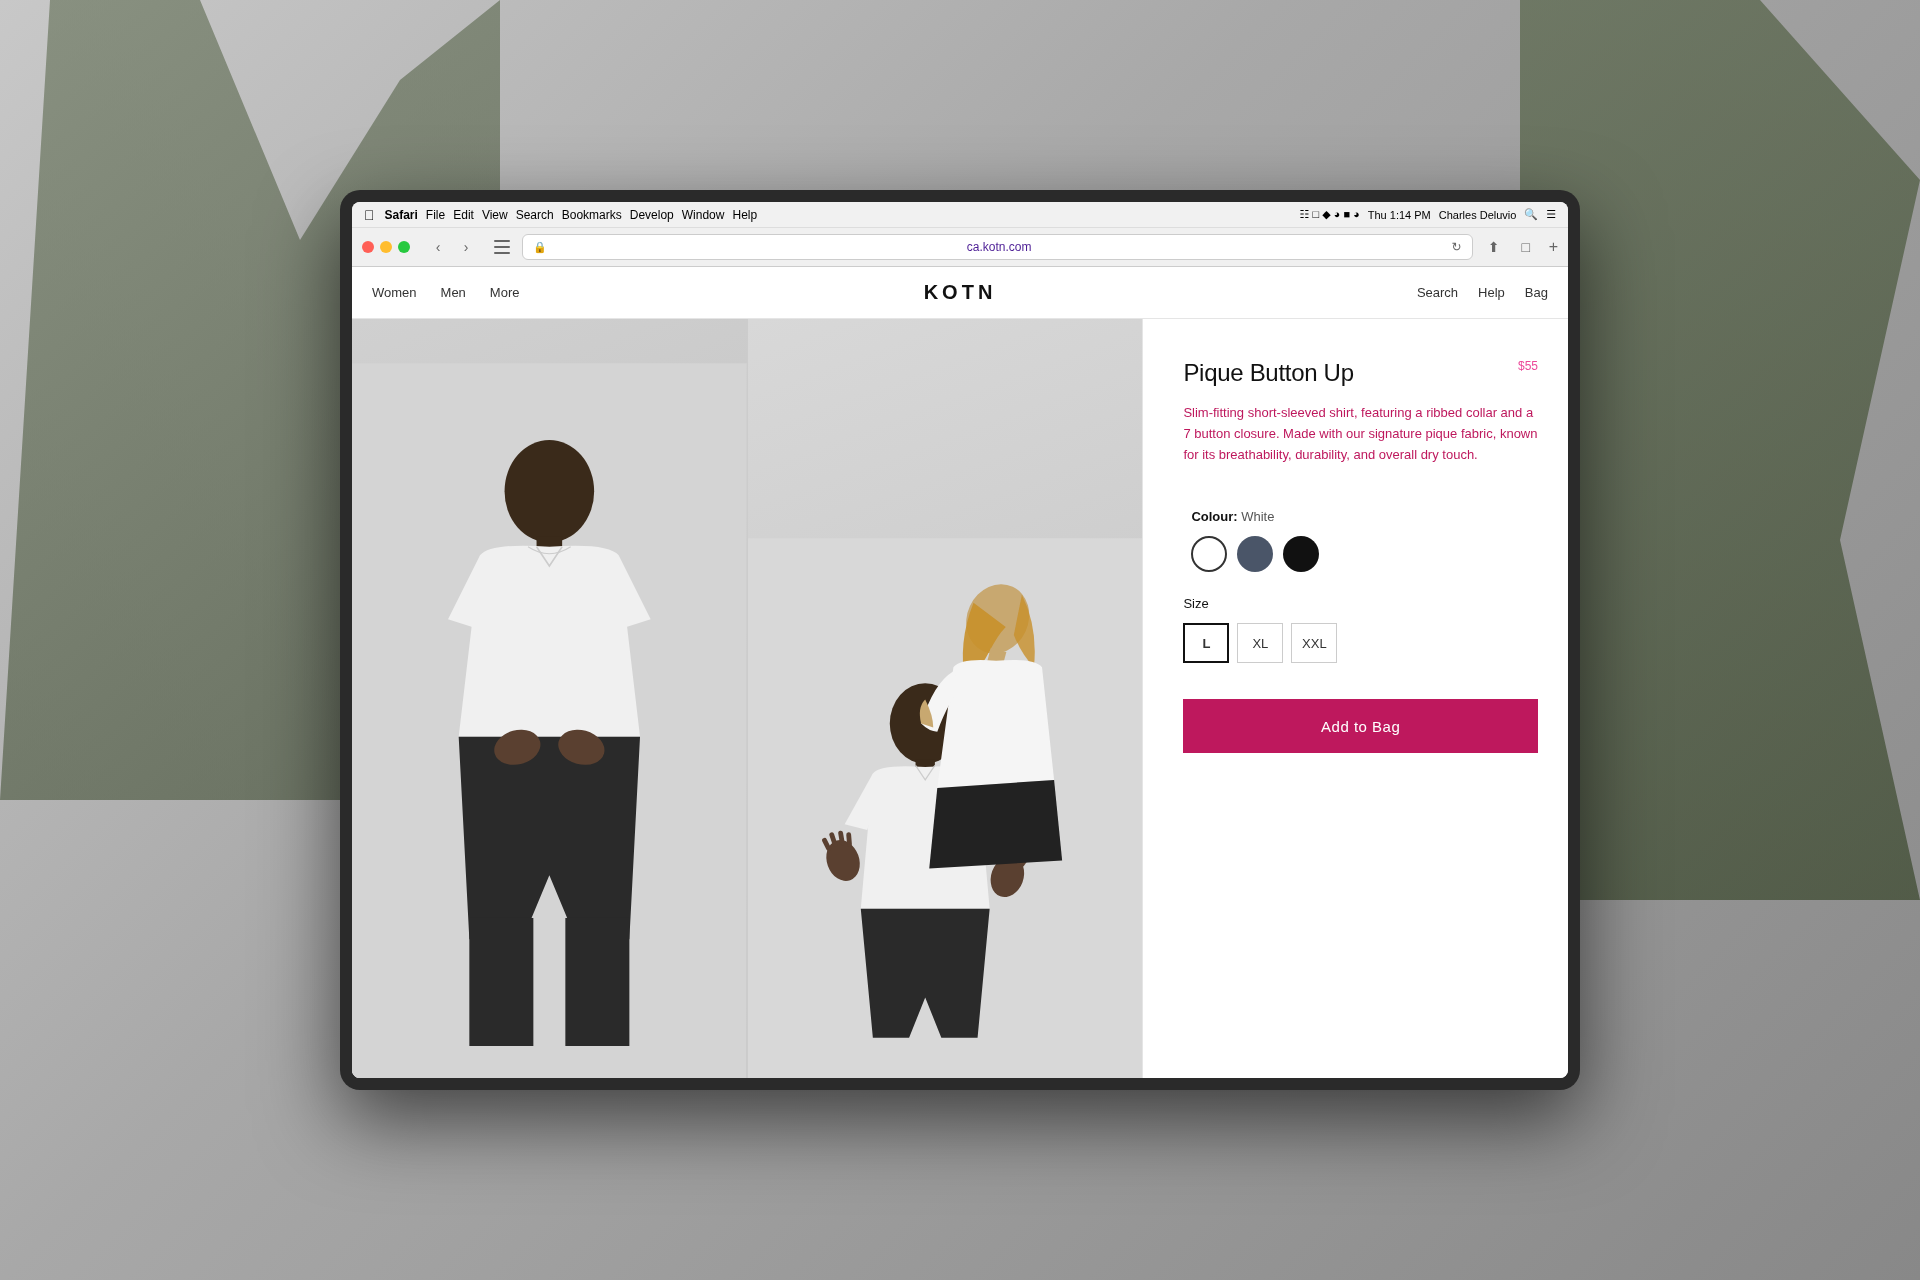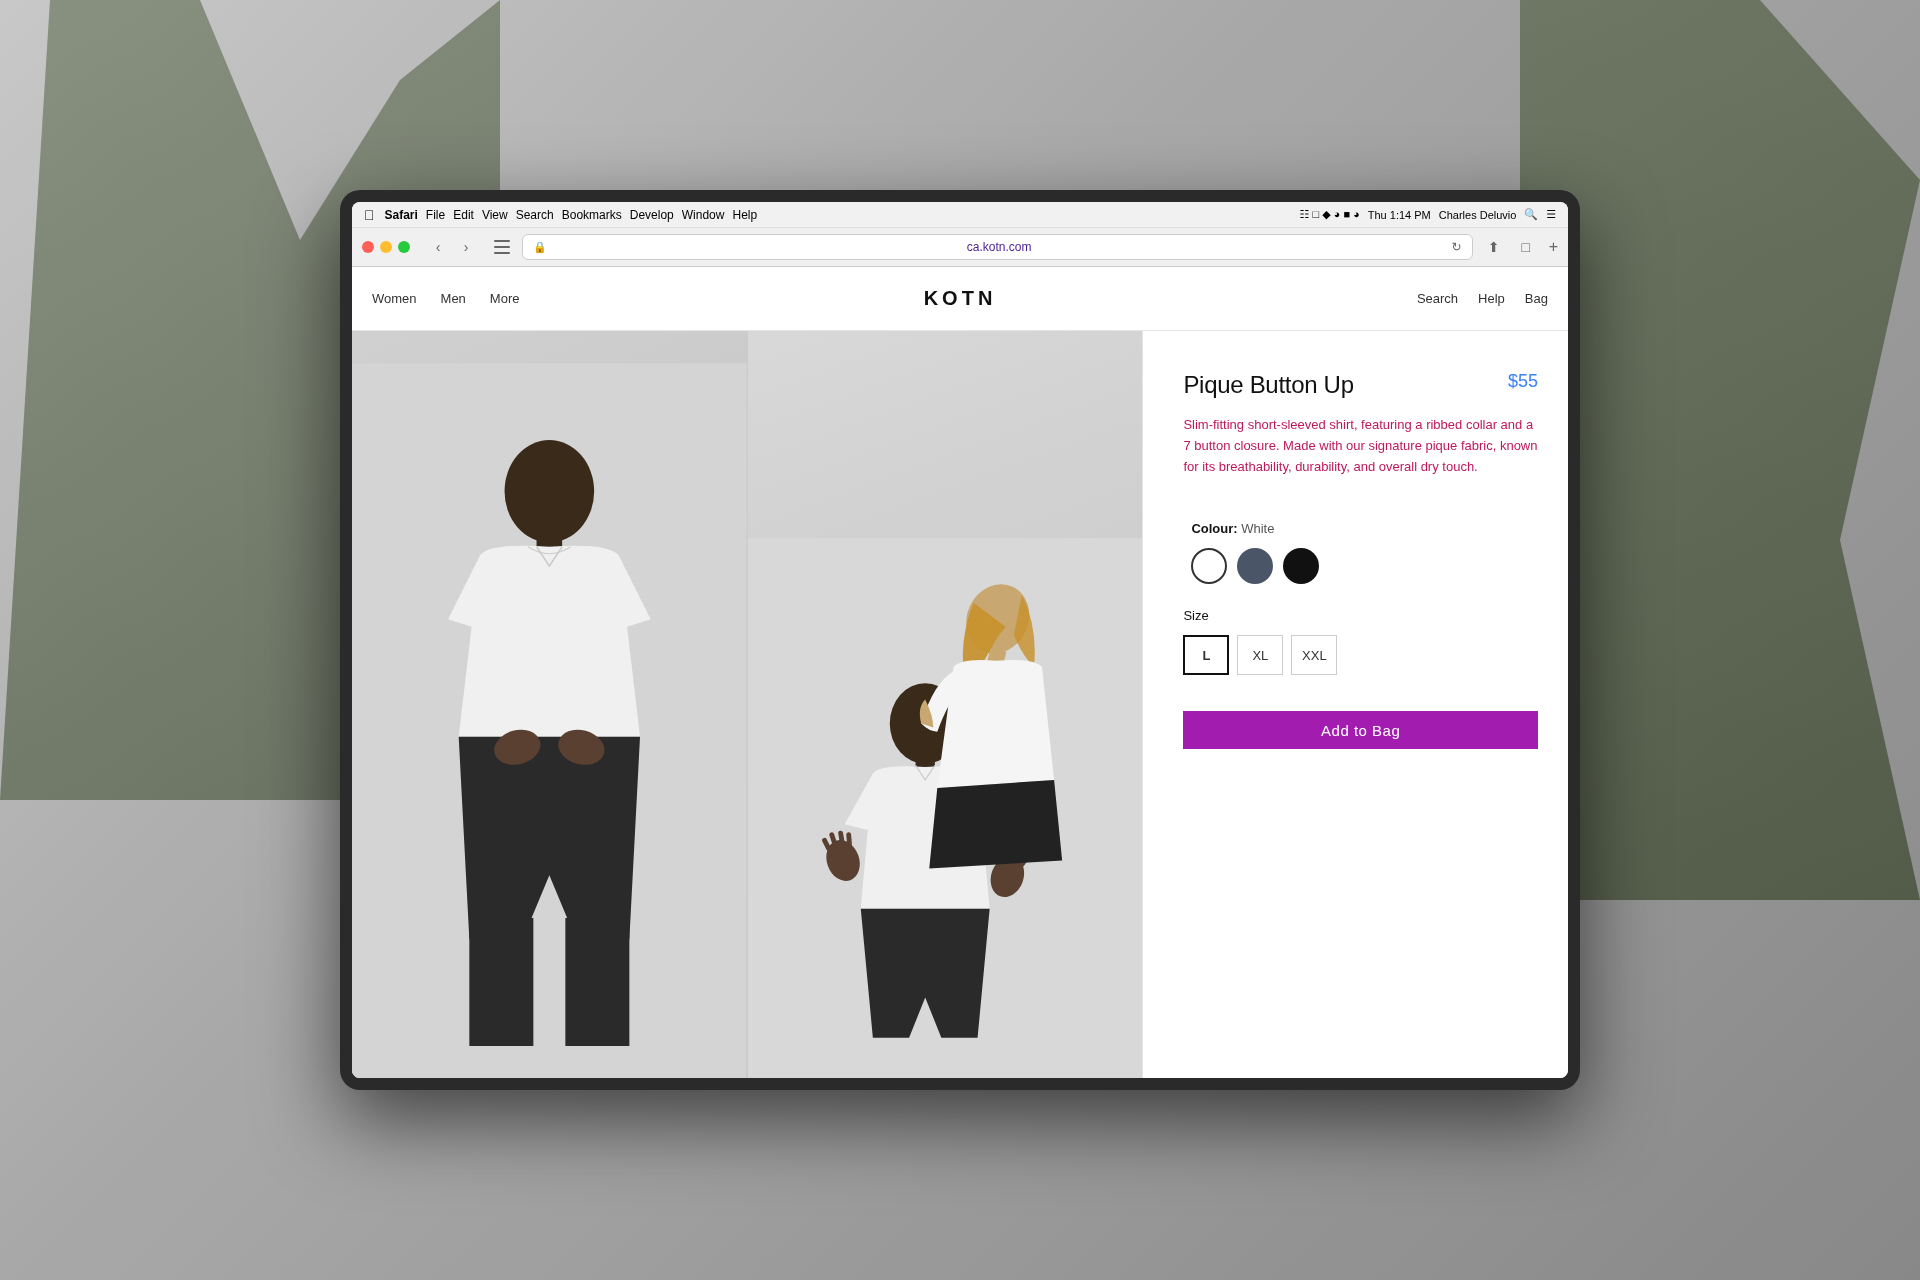--- a/index.html
+++ b/index.html
@@ -215,21 +215,21 @@
     .website {
       flex: 1;
       overflow: hidden;
       display: flex;
       flex-direction: column;
       background: #fff;
     }
 
     
     .site-nav {
-      height: 64px;
+      height: 52px;
       border-bottom: 1px solid #e5e5e5;
       display: flex;
       align-items: center;
       padding: 0 20px;
       flex-shrink: 0;
       position: relative;
     }
 
     .nav-left {
       display: flex;
@@ -310,22 +310,22 @@
     }
 
     .product-name {
       font-size: 24px;
       font-weight: 500;
       color: #111;
       letter-spacing: -0.3px;
     }
 
     .product-price {
-      font-size: 18px;
-      color: #3b82f6;
+      font-size: 12px;
+      color: #ec4899;
       font-weight: 400;
     }
 
     .product-description {
       font-size: 13px;
       color: #be185d;
       line-height: 1.6;
       margin-bottom: 44px;
     }
 
@@ -379,22 +379,22 @@
       justify-content: center;
     }
 
     .size-btn.selected {
       border: 2px solid #111;
       font-weight: 600;
     }
 
     .add-to-bag-btn {
       width: 100%;
-      height: 38px;
-      background: #a21caf;
+      height: 54px;
+      background: #be185d;
       color: #fff;
       border: none;
       font-size: 15px;
       font-weight: 500;
       letter-spacing: 0.5px;
       cursor: pointer;
       margin-top: 8px;
     }
   </style>
 </head>

